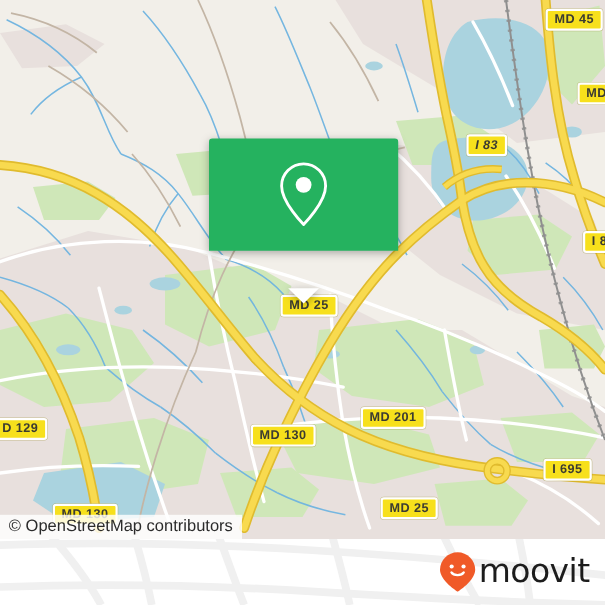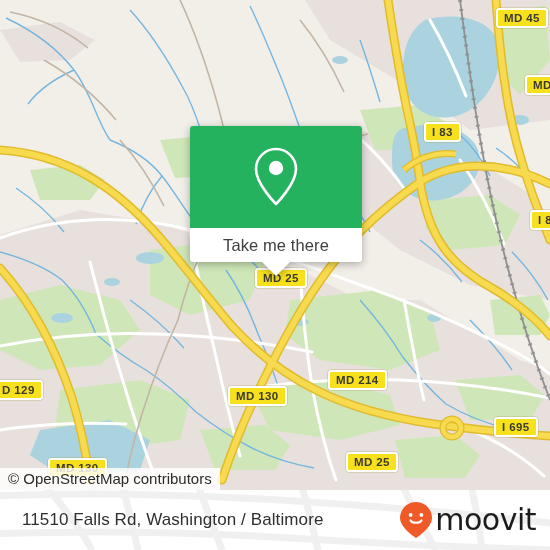--- a/index.html
+++ b/index.html
@@ -331,42 +331,39 @@
           <circle cx="228" cy="200" r="11"></circle>
           <circle cx="452" cy="428" r="9"></circle>
           <path d="M404,170 C418,158 436,152 456,154"></path>
         </g>
 
       </g>
     </svg>
 
     <div class="shield" style="left:496px; top:8px;">MD 45</div>
     <div class="shield" style="left:525px; top:75px;">MD 4</div>
-    <div class="shield" style="left:424px; top:122px;">I 83</div>
+    <div class="shield" style="left:424px; top:122px;font-style:italic;">I 83</div>
     <div class="shield" style="left:530px; top:210px;">I 8</div>
     <div class="shield" style="left:255px; top:268px;">MD 25</div>
-    <div class="shield" style="left:328px; top:370px;">MD 214</div>
+    <div class="shield" style="left:328px; top:370px;">MD 201</div>
     <div class="shield" style="left:228px; top:386px;">MD 130</div>
     <div class="shield" style="left:-6px;  top:380px;">D 129</div>
     <div class="shield" style="left:494px; top:417px;text-align:center;">I 695</div>
     <div class="shield" style="left:346px; top:452px;">MD 25</div>
     <div class="shield" style="left:48px;  top:458px;">MD 130</div>
 
     <div id="attribution">© OpenStreetMap contributors</div>
 
     <div id="popup">
       <div id="popup-green">
         <svg width="48" height="62" viewBox="0 0 48 62">
           <path d="M24 3 C13 3 4 12 4 23 C4 38 24 58 24 58 C24 58 44 38 44 23
                    C44 12 35 3 24 3 Z" fill="none" stroke="#ffffff" stroke-width="2.6" stroke-linejoin="round"></path>
           <circle cx="24" cy="22" r="7.2" fill="#ffffff"></circle>
         </svg>
-      </div>
-      <div id="popup-white">
-        <span id="popup-label">Take me there</span>
       </div>
       <div id="popup-tail"></div>
     </div>
 
   </div>
 
   <div id="bottombar">
 
     <svg id="bottombar-watermark" width="550" height="60" viewBox="0 0 550 60">
       <rect x="0" y="0" width="550" height="60" fill="#ffffff"></rect>
@@ -375,21 +372,20 @@
         <path d="M120,-10 C128,16 134,40 138,60"></path>
         <path d="M196,-10 C206,16 214,40 222,60"></path>
         <path d="M300,-10 C308,18 314,42 318,60"></path>
         <path d="M400,-10 C412,16 424,40 436,60"></path>
         <path d="M470,-10 C476,18 480,42 482,60"></path>
         <path d="M-10,6 C80,2 180,4 280,10 C380,16 470,24 560,34"></path>
         <path d="M-10,44 C90,40 190,42 290,48 C390,54 470,58 560,60"></path>
       </g>
     </svg>
 
-    <div id="address">11510 Falls Rd, Washington / Baltimore</div>
 
     <div id="logo">
       <svg width="34" height="38" viewBox="0 0 34 38">
         <path d="M17 1 C8.2 1 1 8.2 1 17 C1 27 17 37 17 37 C17 37 33 27 33 17
                  C33 8.2 25.8 1 17 1 Z" fill="#f05a28"></path>
         <circle cx="11.6" cy="14" r="1.9" fill="#ffffff"></circle>
         <circle cx="22.4" cy="14" r="1.9" fill="#ffffff"></circle>
         <path d="M11.4 19.4 C13.4 22.6 20.6 22.6 22.6 19.4" stroke="#ffffff" stroke-width="2.1" fill="none" stroke-linecap="round"></path>
       </svg>
       <span id="logo-text">moovit</span>

